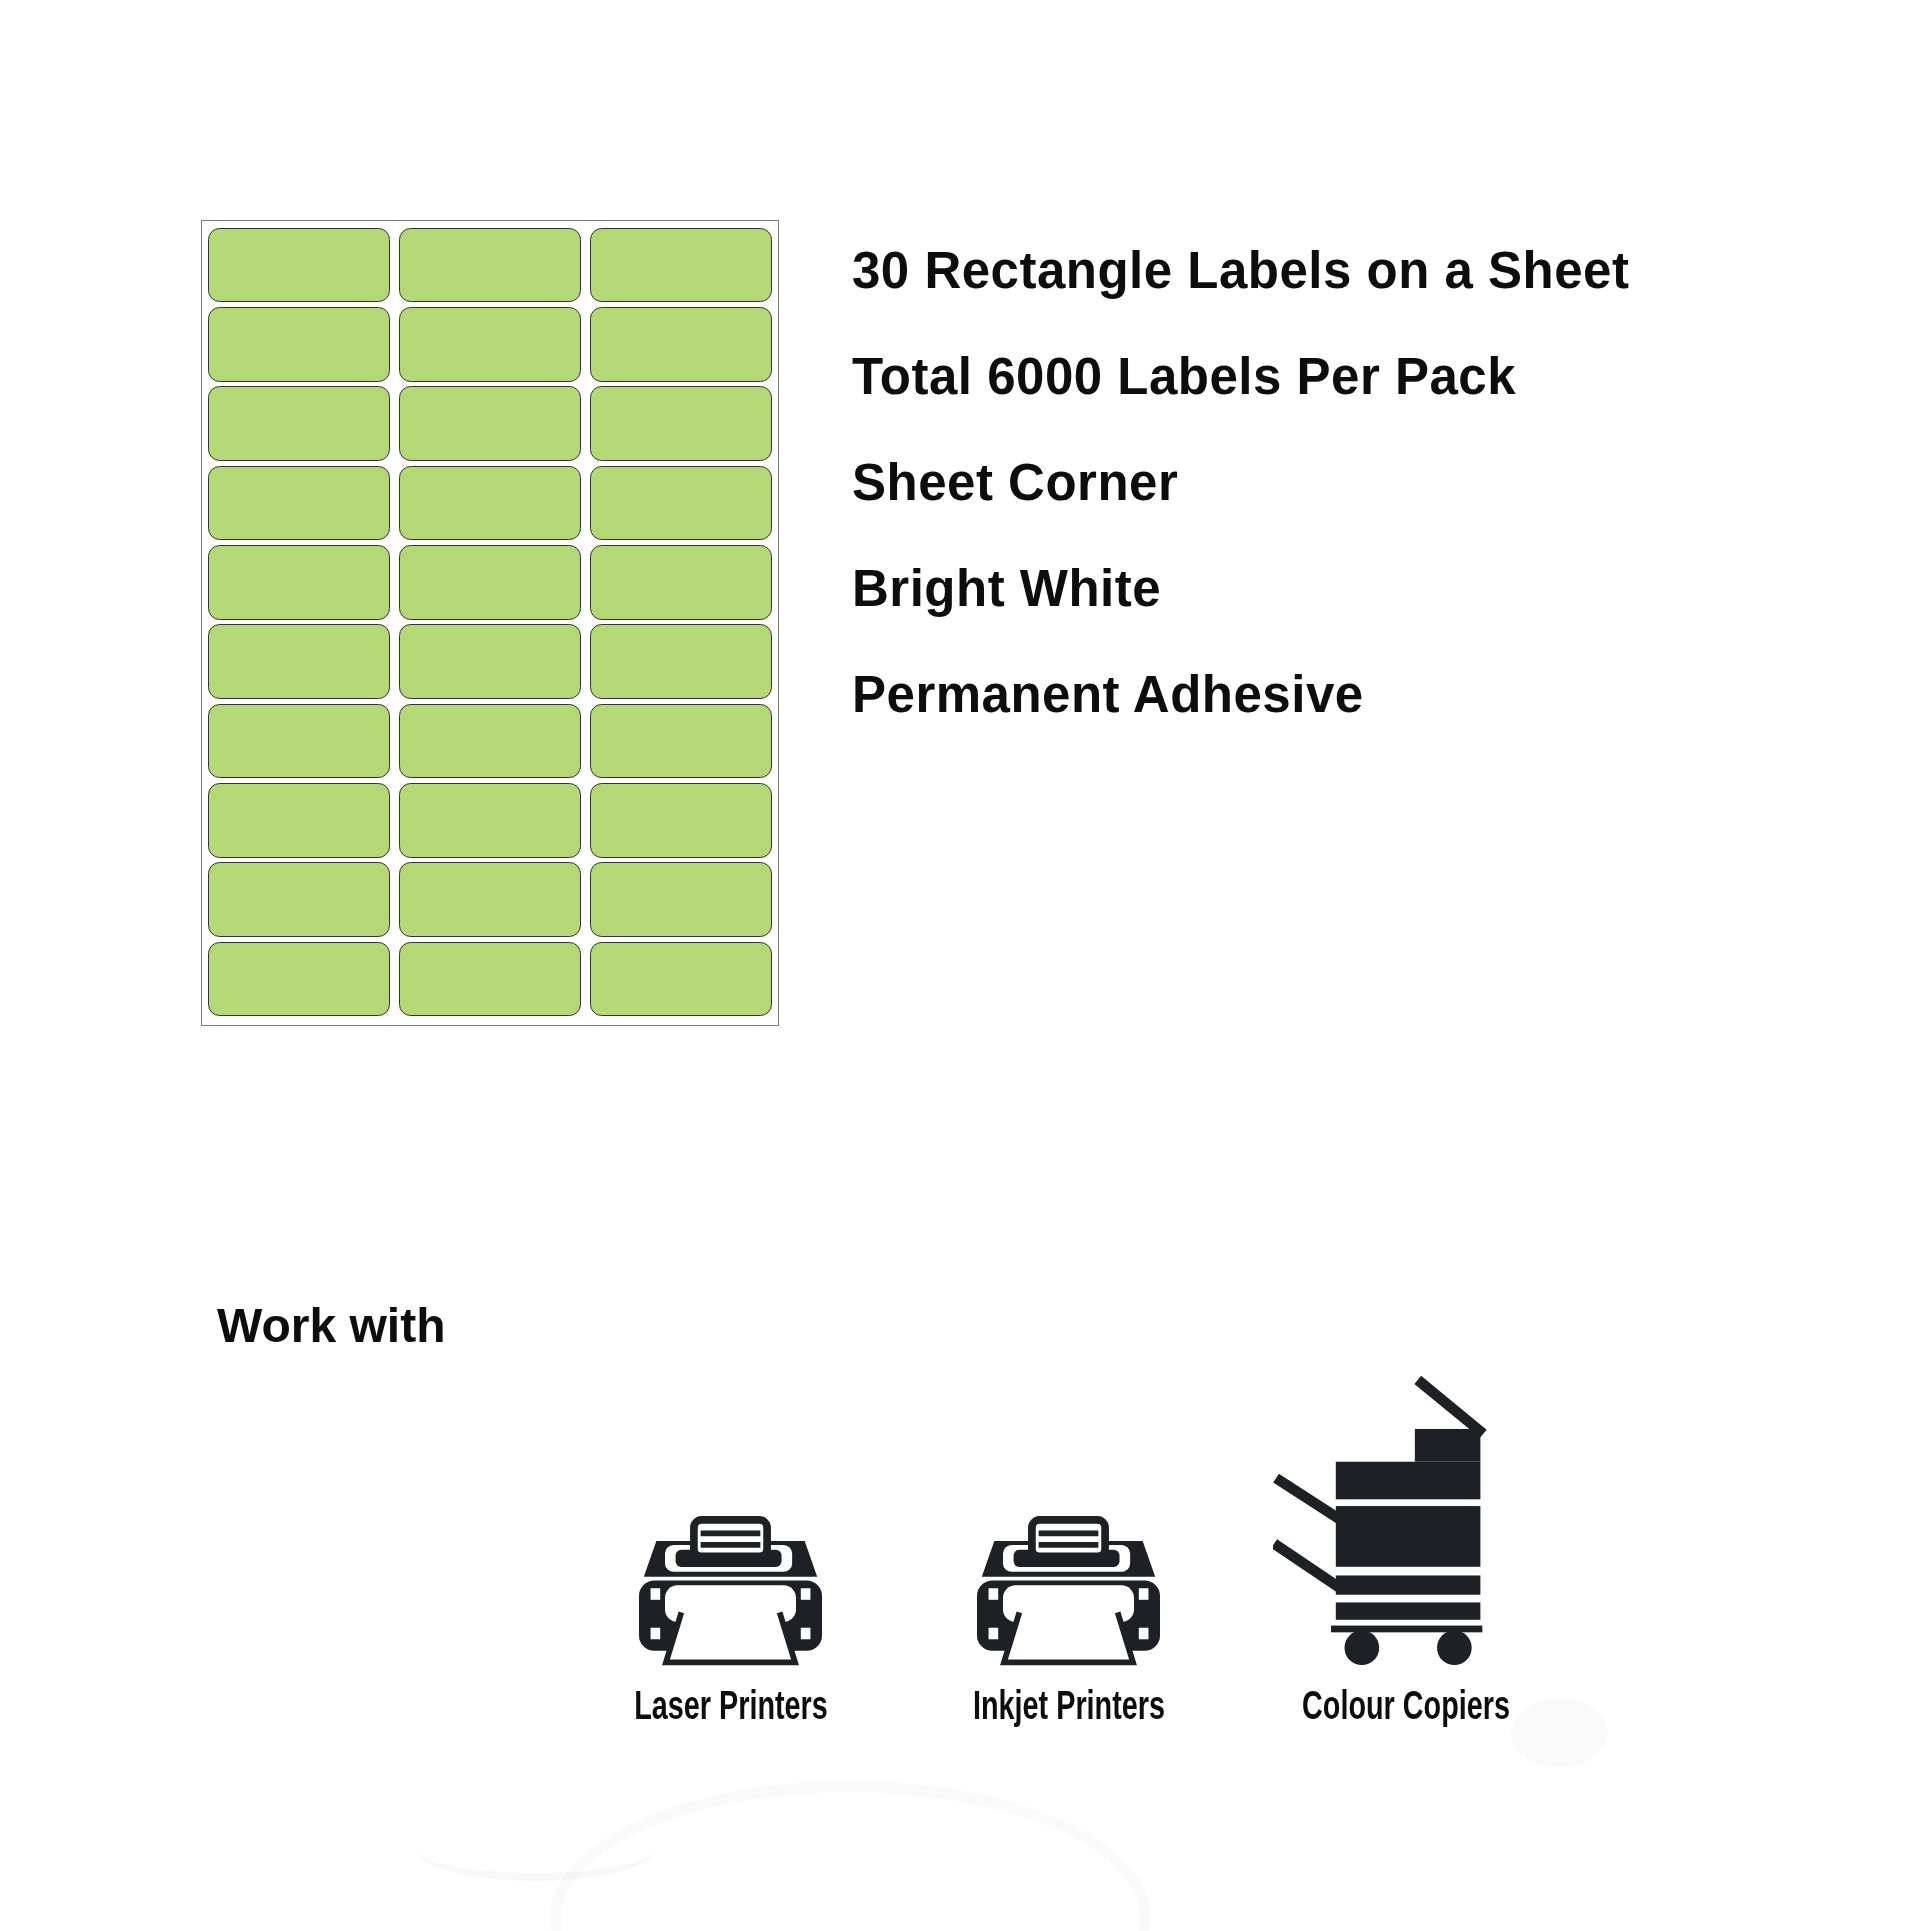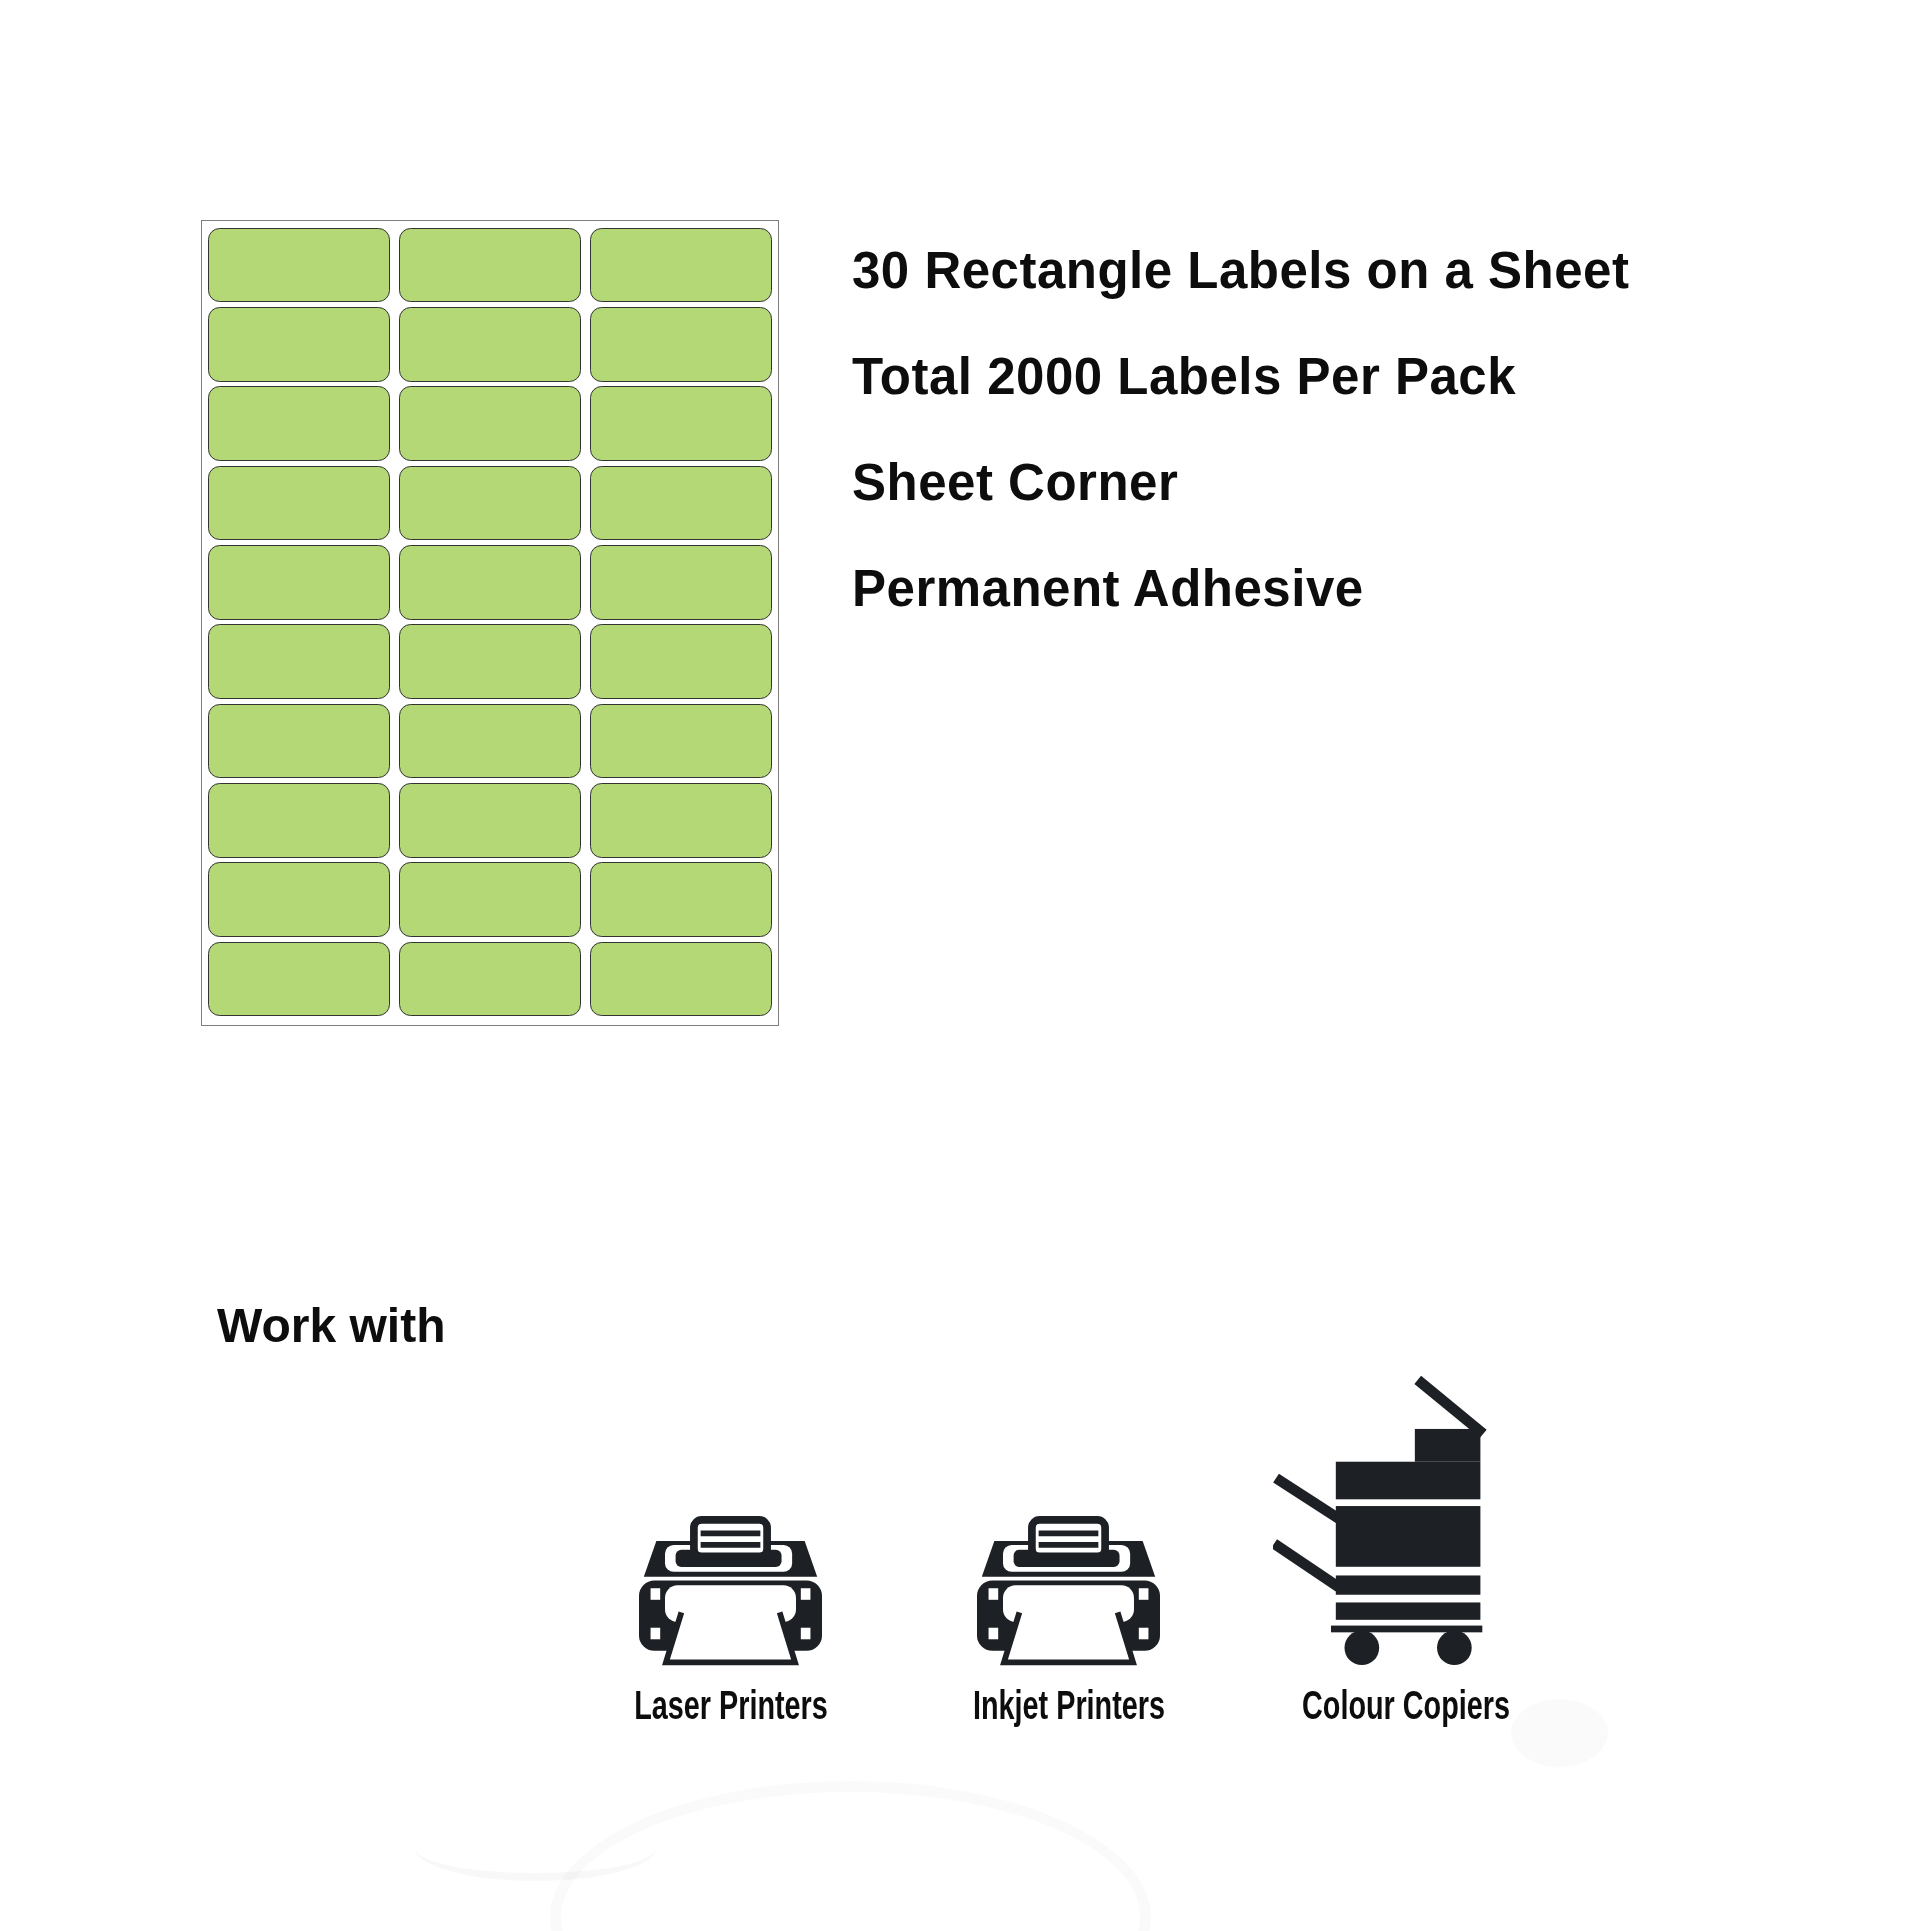--- a/index.html
+++ b/index.html
@@ -172,22 +172,23 @@
       <div class="label-cell"></div>
       <div class="label-cell"></div>
       <div class="label-cell"></div>
       <div class="label-cell"></div>
       <div class="label-cell"></div>
       <div class="label-cell"></div>
     </div>
 
   <div class="features">
       <div class="feature-line">30 Rectangle Labels on a Sheet</div>
-      <div class="feature-line">Total 2000 Labels Per Pack</div>
+      <div class="feature-line">Total 6000 Labels Per Pack</div>
       <div class="feature-line">Sheet Corner</div>
+      <div class="feature-line">Bright White</div>
       <div class="feature-line">Permanent Adhesive</div>
     </div>
 
   <div class="work-with">Work with</div>
 
   <div class="device device-laser">
     <svg class="printer-svg" viewBox="0 0 190 163">
       <polygon points="18,26 172,26 185,63 5,63" fill="currentColor"></polygon>
       <rect x="27" y="30" width="132" height="28" rx="9" fill="#ffffff"></rect>
       <rect x="38" y="35" width="110" height="18" rx="6" fill="currentColor"></rect>

